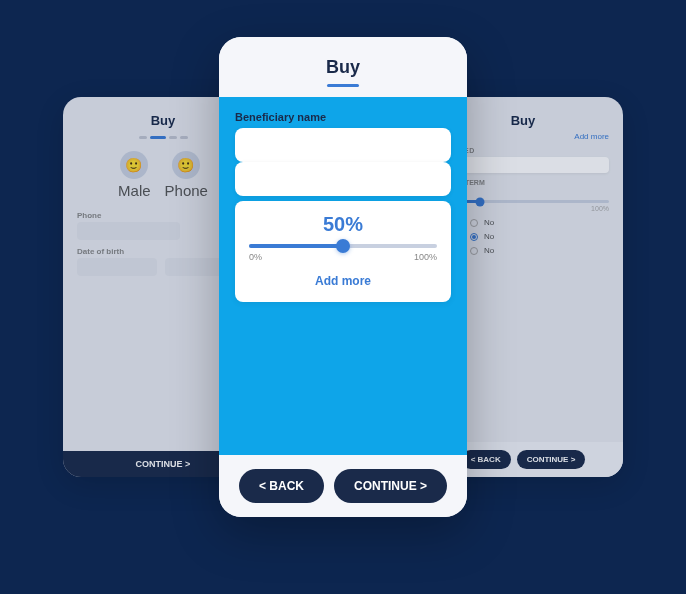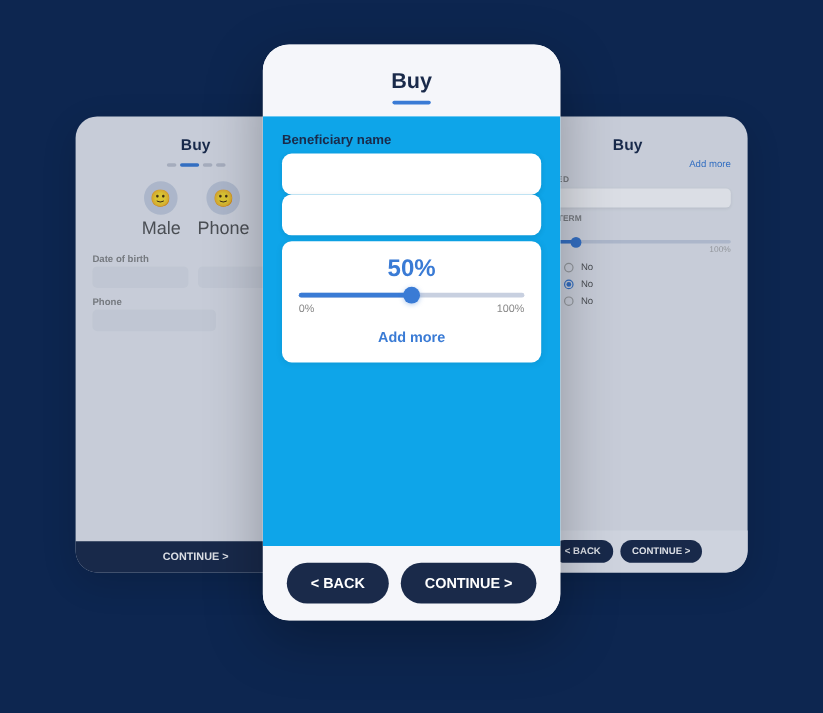--- a/index.html
+++ b/index.html
@@ -442,29 +442,29 @@
       <div class="gender-item">
         <div class="gender-icon">🙂</div>
         <span class="gender-label">Male</span>
       </div>
       <div class="gender-item">
         <div class="gender-icon">🙂</div>
         <span class="gender-label">Phone</span>
       </div>
     </div>
     <div class="left-field">
+      <div class="left-field-label">Phone</div>
+      <div class="left-field-bar short"></div>
+    </div>
+    <div class="left-field">
       <div class="left-field-label">Date of birth</div>
       <div class="left-field-bar-group">
         <div class="left-field-bar tiny" style="height:18px;border-radius:4px;background:#e0e3ea;flex:1;"></div>
         <div class="left-field-bar tiny" style="height:18px;border-radius:4px;background:#e0e3ea;flex:1;"></div>
       </div>
-    </div>
-    <div class="left-field">
-      <div class="left-field-label">Phone</div>
-      <div class="left-field-bar short"></div>
     </div>
     <div class="left-footer">
       <span class="left-footer-btn">CONTINUE &gt;</span>
     </div>
   </div>
 
   <div class="card-right">
     <div class="card-right-title">Buy</div>
     <div class="card-right-link" style="color:#3a7bd5;font-size:8px;text-align:right;margin-bottom:6px;">Add more</div>
     <div class="right-section-label">ASSURED</div>

